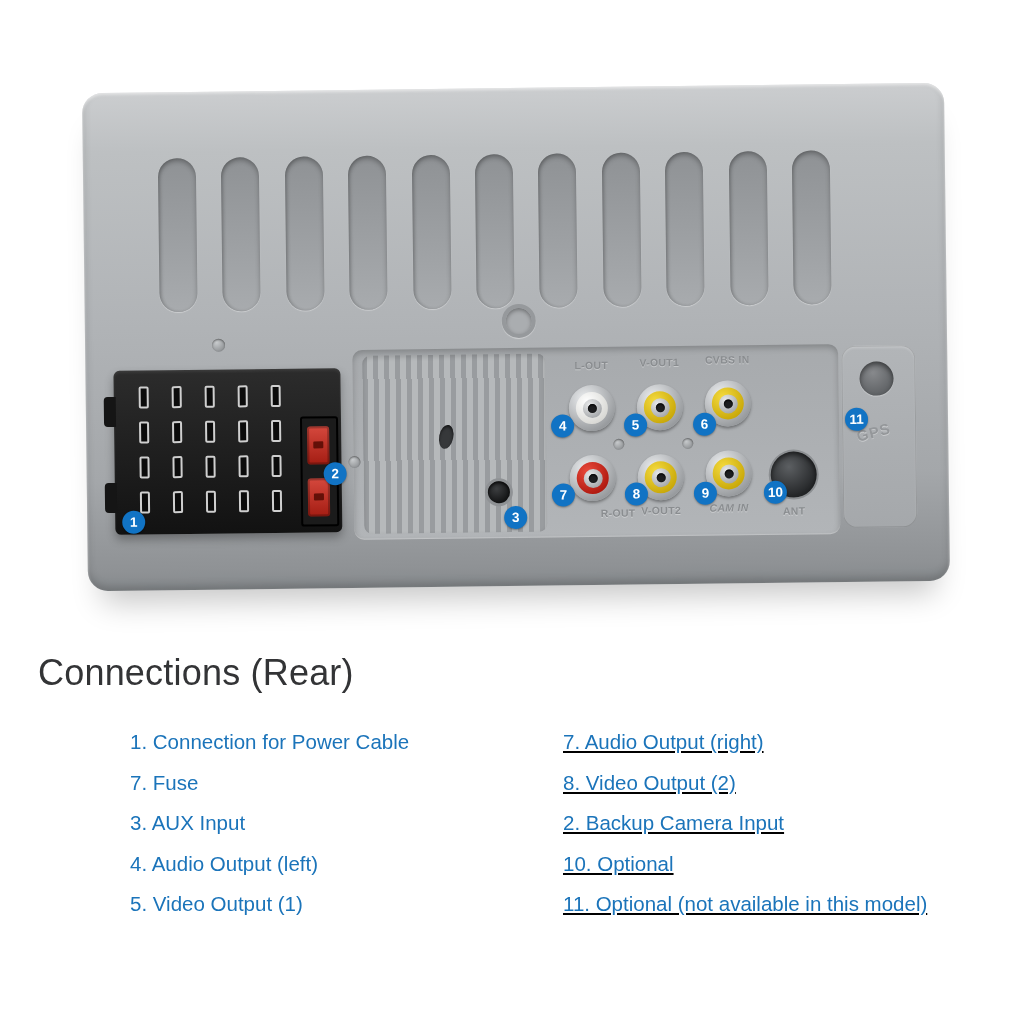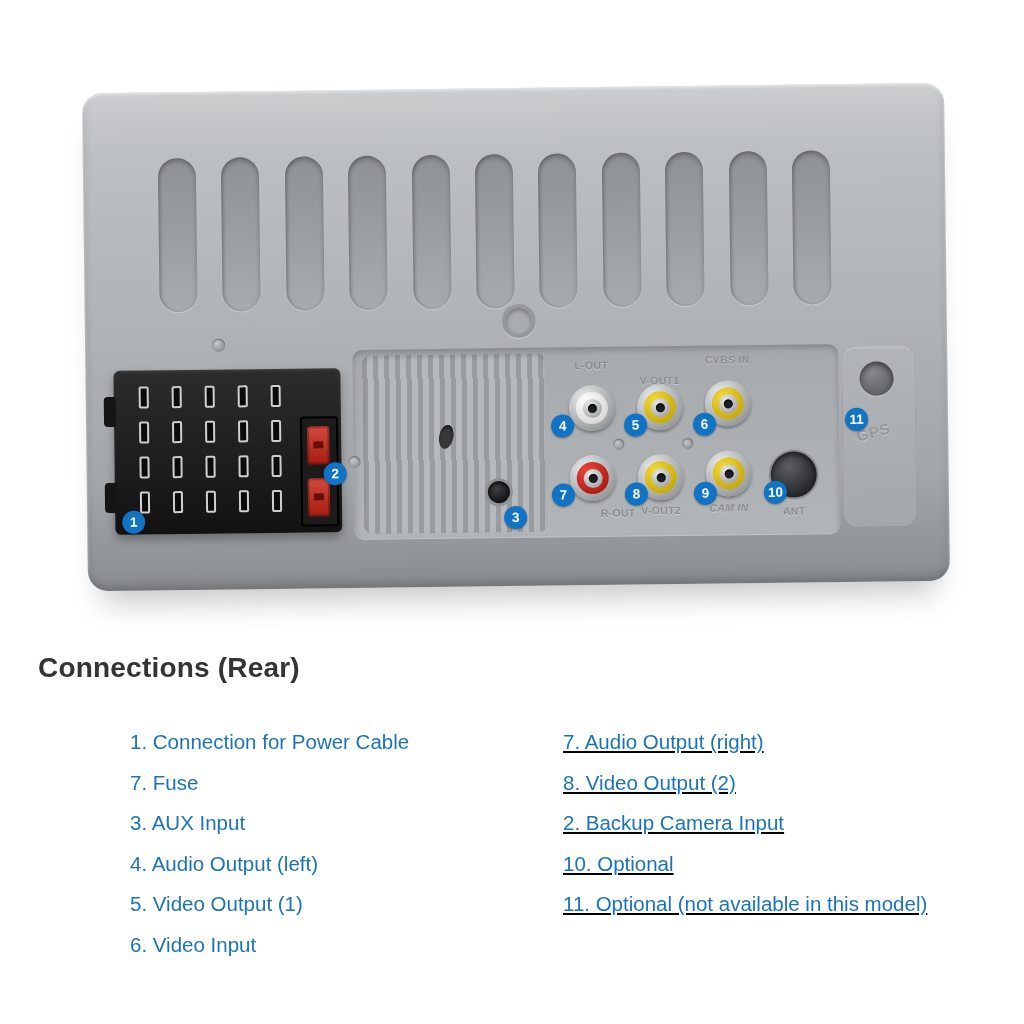--- a/index.html
+++ b/index.html
@@ -107,21 +107,21 @@
     letter-spacing:1px;transform:rotate(-14deg);text-shadow:0 1px 0 rgba(255,255,255,0.35);
   }
   
   .badge{
     position:absolute;width:23px;height:23px;border-radius:50%;background:#1173c4;
     color:#fff;font-size:13.5px;font-weight:bold;display:flex;align-items:center;justify-content:center;
     box-shadow:0 1px 2px rgba(0,0,0,0.35);z-index:6;
   }
   
   .title{
-    position:absolute;left:38px;top:652px;margin:0;font-size:28px;font-weight:bold;color:#333436;
+    position:absolute;left:38px;top:652px;margin:0;font-size:36px;font-weight:normal;color:#333436;
     letter-spacing:0.2px;
   }
   .legend-col{position:absolute;top:722px;}
   .legend-col.left{left:130px;}
   .legend-col.right{left:563px;text-decoration:underline;}
   .legend-col p{margin:0;font-size:20.5px;line-height:40.5px;color:#1b74ba;}
 </style>
 </head>
 <body>
 
@@ -180,21 +180,21 @@
       </div>
       <div class="fuse" style="top:60px;">
         <div class="fuse-contact"></div>
       </div>
     </div>
   </div>
 
   <div class="aux"></div>
 
   <div class="port-label" style="left:476px;top:272px;">L-OUT</div>
-  <div class="port-label" style="left:544px;top:288px;">V-OUT1</div>
+  <div class="port-label" style="left:544px;top:270px;">V-OUT1</div>
   <div class="port-label" style="left:612px;top:268px;">CVBS IN</div>
 
   <div class="rca" style="left:483px;top:298px;">
     <div class="rca-color white">
         <div class="rca-metal">
           <div class="rca-hole"></div>
         </div>
       </div>
   </div>
   <div class="rca" style="left:551px;top:298px;">
@@ -263,21 +263,20 @@
 </div>
 
 <h1 class="title">Connections (Rear)</h1>
 
 <div class="legend-col left">
   <p>1. Connection for Power Cable</p>
   <p>7. Fuse</p>
   <p>3. AUX Input</p>
   <p>4. Audio Output (left)</p>
   <p>5. Video Output (1)</p>
-  <p>6. Video Input</p>
 </div>
 
 <div class="legend-col right">
   <p>7. Audio Output (right)</p>
   <p>8. Video Output (2)</p>
   <p>2. Backup Camera Input</p>
   <p>10. Optional</p>
   <p>11. Optional (not available in this model)</p>
 </div>
 

